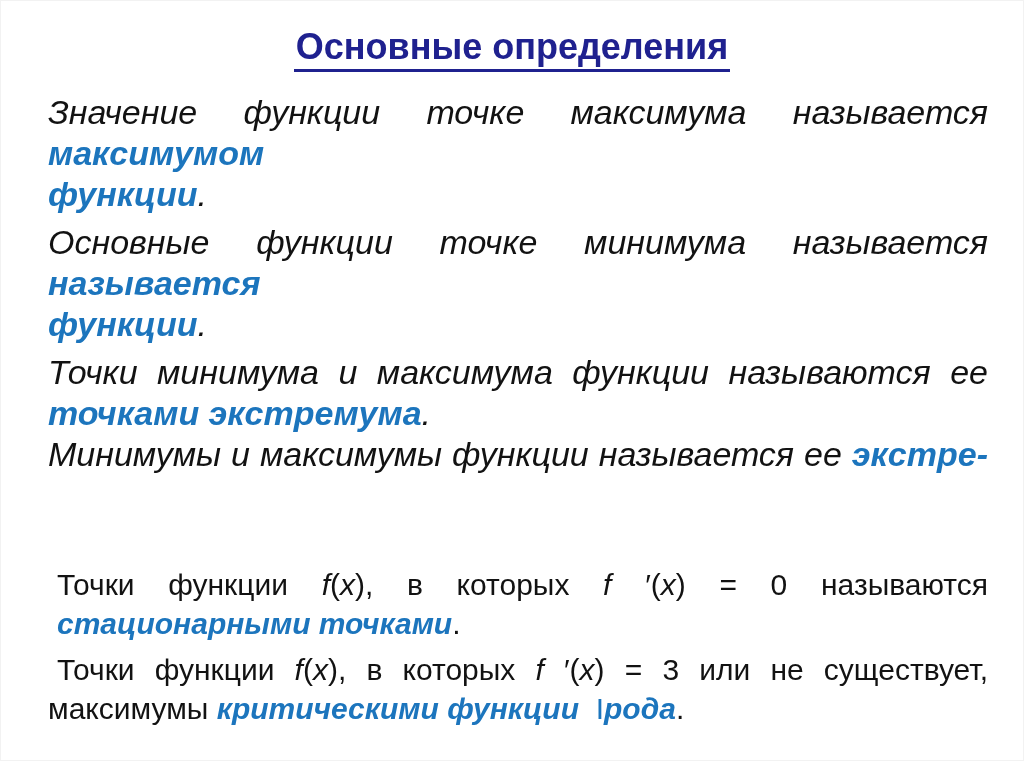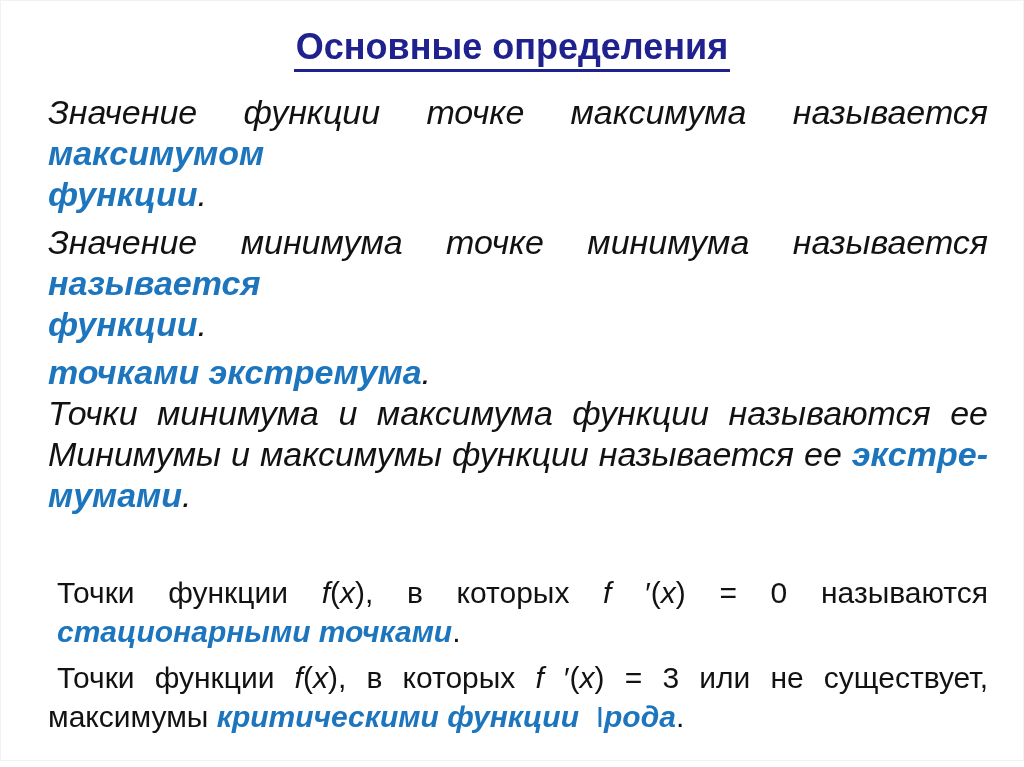--- a/index.html
+++ b/index.html
@@ -20,21 +20,21 @@
     font-size: 36px;
     font-weight: bold;
     color: var(--title, #1F218F);
     border-bottom: 3px solid var(--title, #1F218F);
     padding: 0 2px 1px 2px;
   }
   .body { padding: 20px 36px 0 48px; }
   .para { font-style: italic; font-size: 34px; line-height: 41px; }
   .para.rm { font-style: normal; font-size: 30px; line-height: 39px; }
   .p-gap { margin-bottom: 7px; }
-  .big-gap { margin-top: 57px; }
+  .big-gap { margin-top: 90px; }
   .line { display: block; }
   .j { text-align: justify; text-align-last: justify; }
   .acc { color: var(--accent, #1C75BD); font-weight: bold; }
   .acc-u { color: var(--accent, #1C75BD); font-weight: normal; font-style: normal; }
   .it { font-style: italic; text-align: center; }
   .m { font-style: italic; }
   .ind { padding-left: 9px; }
 </style>
 </head>
 <body>
@@ -45,32 +45,31 @@
   </div>
 
   <div class="body">
 
     <div class="para p-gap">
       <span class="line j"><span>Значение функции точке максимума называется </span><span class="acc">максимумом</span></span>
       <span class="line"><span class="acc">функции</span><span>.</span></span>
     </div>
 
     <div class="para p-gap">
-      <span class="line j"><span>Значение минимума точке минимума называется </span><span class="acc">называется</span></span>
+      <span class="line j"><span>Основные функции точке минимума называется </span><span class="acc">называется</span></span>
       <span class="line"><span class="acc">функции</span><span>.</span></span>
     </div>
 
     <div class="para">
+      <span class="line j"><span>Точки минимума и максимума функции называются ее</span></span>
       <span class="line"><span class="acc">точками экстремума</span><span>.</span></span>
-      <span class="line j"><span>Точки минимума и максимума функции называются ее</span></span>
     </div>
 
     <div class="para">
       <span class="line j"><span>Минимумы и максимумы функции называется ее </span><span class="acc">экстре-</span></span>
-      <span class="line"><span class="acc">мумами</span><span>.</span></span>
     </div>
 
     <div class="para rm big-gap p-gap">
       <span class="line j ind"><span>Точки функции </span><span class="m">f</span><span>(</span><span class="m">x</span><span>), в которых </span><span class="m">f</span><span> ′(</span><span class="m">x</span><span>) = 0 называются</span></span>
       <span class="line ind"><span class="acc it">стационарными точками</span><span>.</span></span>
     </div>
 
     <div class="para rm">
       <span class="line j ind"><span>Точки функции </span><span class="m">f</span><span>(</span><span class="m">x</span><span>), в которых </span><span class="m">f</span><span> ′(</span><span class="m">x</span><span>) = 3 или не существует,</span></span>
       <span class="line"><span>максимумы </span><span class="acc it">критическими функции</span><span>&nbsp; </span><span class="acc-u">I</span><span class="acc it">рода</span><span>.</span></span>

